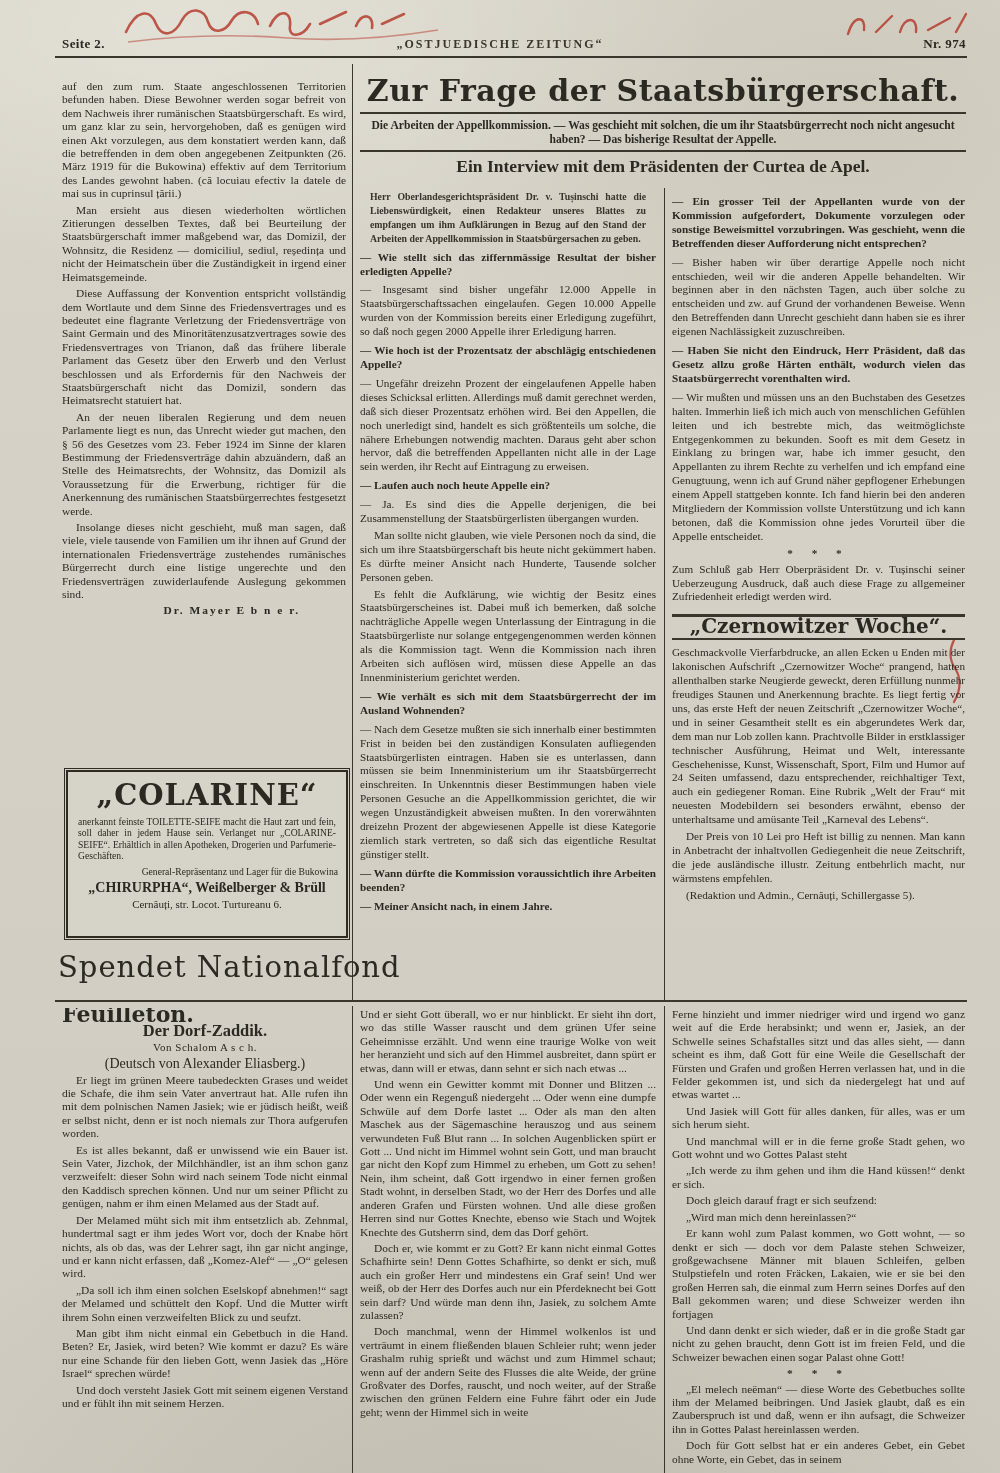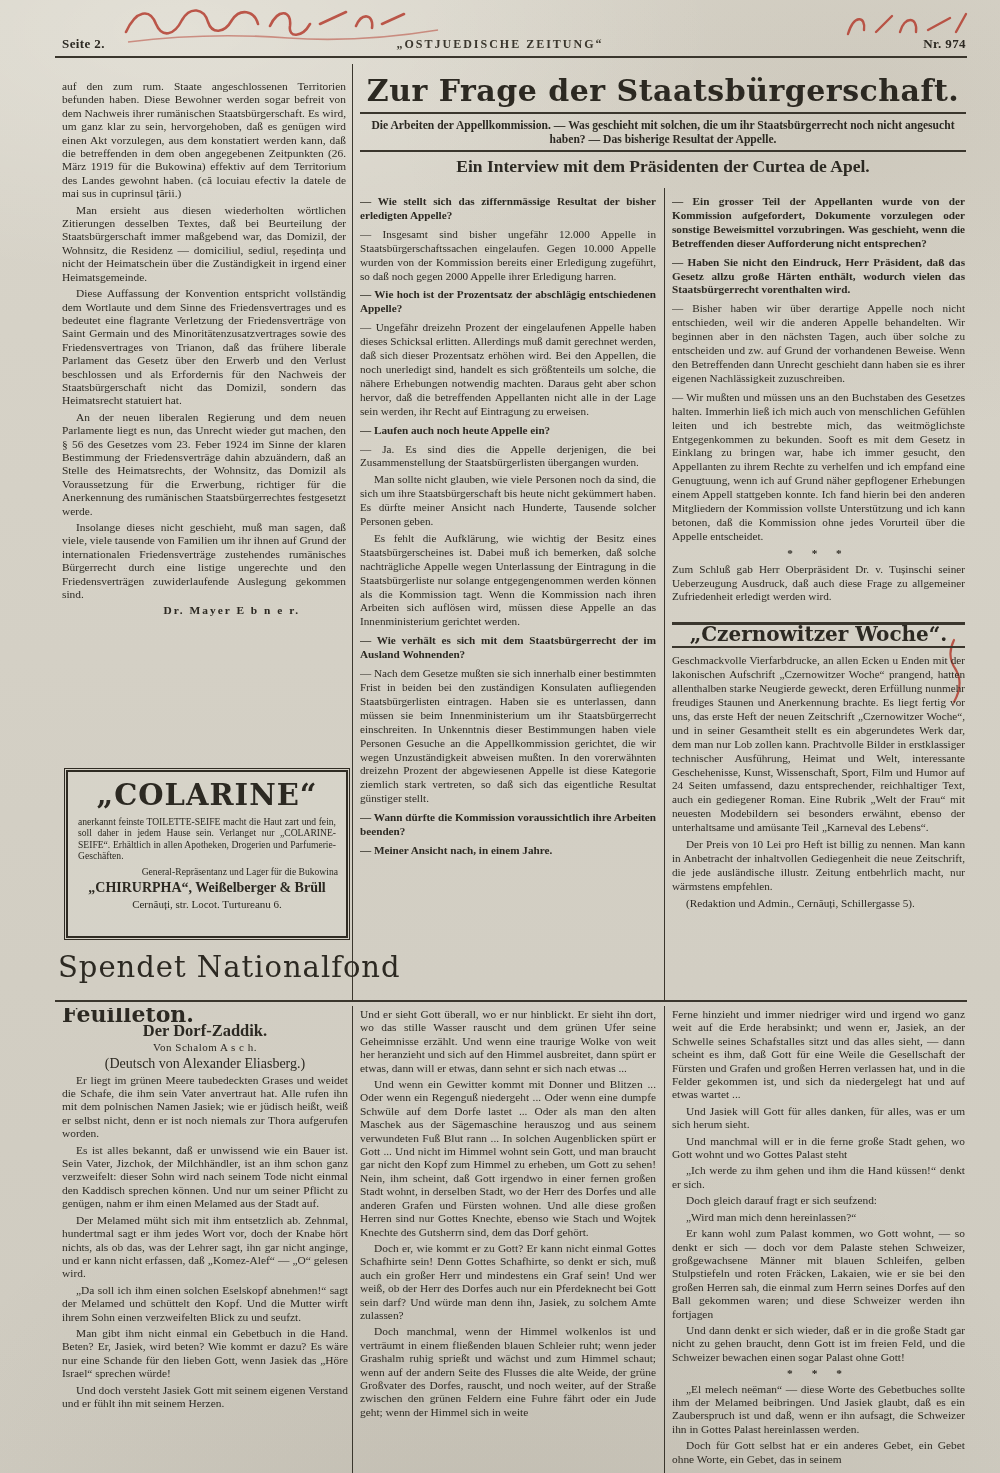--- a/index.html
+++ b/index.html
@@ -28,21 +28,21 @@
   .b11{font-size:11.4px;line-height:13.4px;}
   .intro{font-size:9.8px;line-height:11.6px;padding:0 10px;text-indent:0 !important;font-weight:bold;color:#38342c;}
   .stars{text-align:center;letter-spacing:8px;font-weight:bold;text-indent:0 !important;margin:2px 0 !important;}
   .sig{text-align:right;padding-right:46px;font-weight:bold;letter-spacing:2px;margin-top:10px;text-indent:0 !important;}
   
   .headline{font-family:"DejaVu Serif",serif;font-weight:bold;font-size:30px;line-height:34px;text-align:center;letter-spacing:.5px;margin:0;}
   .subhead{font-weight:bold;font-size:11.6px;line-height:13.5px;text-align:center;margin:5px 4px 3px;}
   .ivhead{font-weight:bold;font-size:17.5px;line-height:20px;text-align:center;margin:4px 0 0;}
   .inrule{height:2px;background:#3a362d;margin:4px 0;}
   
-  .czern-hd{border-top:3px solid #3a362d;border-bottom:2px solid #3a362d;margin:18px 0 6px;padding:3px 0 4px;
+  .czern-hd{border-top:3px solid #3a362d;border-bottom:2px solid #3a362d;margin:10px 0 6px;padding:3px 0 4px;
             text-align:center;font-weight:bold;font-size:20px;font-family:"DejaVu Serif",serif;}
   
   .adbox{position:absolute;border:2px solid #2f2b23;box-shadow:0 0 0 1px #d5d1c6,0 0 0 2px #2f2b23;
          padding:6px 8px;text-align:center;background:rgba(222,218,208,.35);}
   .ad-title{font-family:"DejaVu Serif",serif;font-weight:bold;font-size:29px;letter-spacing:1px;margin:0 0 4px;}
   .ad-body{font-size:9.6px;line-height:11.4px;text-align:justify;margin:0 2px 4px;}
   .ad-rep{font-size:9.6px;line-height:11.4px;margin:0 0 3px;text-align:right;}
   .ad-firm{font-weight:bold;font-size:14px;margin:0 0 2px;}
   .ad-addr{font-size:11px;margin:0;}
   .natfond{font-family:"DejaVu Serif",serif;font-weight:normal;font-size:29px;letter-spacing:1px;white-space:nowrap;}
@@ -101,38 +101,39 @@
 
   <div class="abs" style="left:360px;top:74px;width:606px;">
     <h1 class="headline">Zur Frage der Staatsbürgerschaft.</h1>
     <div class="inrule"></div>
     <p class="subhead">Die Arbeiten der Appellkommission. — Was geschieht mit solchen, die um ihr Staatsbürgerrecht noch nicht angesucht haben? — Das bisherige Resultat der Appelle.</p>
     <div class="inrule"></div>
     <p class="ivhead">Ein Interview mit dem Präsidenten der Curtea de Apel.</p>
   </div>
 
   <div class="col b10" style="left:360px;top:190px;width:296px;height:802px;">
+    <p class="intro">Herr Oberlandesgerichtspräsident Dr. v. Tușinschi hatte die Liebenswürdigkeit, einen Redakteur unseres Blattes zu empfangen um ihm Aufklärungen in Bezug auf den Stand der Arbeiten der Appellkommission in Staatsbürgersachen zu geben.</p>
     <p class="qa q">— Wie stellt sich das ziffernmässige Resultat der bisher erledigten Appelle?</p>
     <p class="qa">— Insgesamt sind bisher ungefähr 12.000 Appelle in Staatsbürgerschaftssachen eingelaufen. Gegen 10.000 Appelle wurden von der Kommission bereits einer Erledigung zugeführt, so daß noch gegen 2000 Appelle ihrer Erledigung harren.</p>
     <p class="qa q">— Wie hoch ist der Prozentsatz der abschlägig entschiedenen Appelle?</p>
     <p class="qa">— Ungefähr dreizehn Prozent der eingelaufenen Appelle haben dieses Schicksal erlitten. Allerdings muß damit gerechnet werden, daß sich dieser Prozentsatz erhöhen wird. Bei den Appellen, die noch unerledigt sind, handelt es sich größtenteils um solche, die nähere Erhebungen notwendig machten. Daraus geht aber schon hervor, daß die betreffenden Appellanten nicht alle in der Lage sein werden, ihr Recht auf Eintragung zu erweisen.</p>
     <p class="qa q">— Laufen auch noch heute Appelle ein?</p>
     <p class="qa">— Ja. Es sind dies die Appelle derjenigen, die bei Zusammenstellung der Staatsbürgerlisten übergangen wurden.</p>
     <p>Man sollte nicht glauben, wie viele Personen noch da sind, die sich um ihre Staatsbürgerschaft bis heute nicht gekümmert haben. Es dürfte meiner Ansicht nach Hunderte, Tausende solcher Personen geben.</p>
     <p>Es fehlt die Aufklärung, wie wichtig der Besitz eines Staatsbürgerscheines ist. Dabei muß ich bemerken, daß solche nachträgliche Appelle wegen Unterlassung der Eintragung in die Staatsbürgerliste nur solange entgegengenommen werden können als die Kommission tagt. Wenn die Kommission nach ihren Arbeiten sich auflösen wird, müssen diese Appelle an das Innenministerium gerichtet werden.</p>
     <p class="qa q">— Wie verhält es sich mit dem Staatsbürgerrecht der im Ausland Wohnenden?</p>
     <p class="qa">— Nach dem Gesetze mußten sie sich innerhalb einer bestimmten Frist in beiden bei den zuständigen Konsulaten aufliegenden Staatsbürgerlisten eintragen. Haben sie es unterlassen, dann müssen sie beim Innenministerium um ihr Staatsbürgerrecht einschreiten. In Unkenntnis dieser Bestimmungen haben viele Personen Gesuche an die Appellkommission gerichtet, die wir wegen Unzuständigkeit abweisen mußten. In den vorerwähnten dreizehn Prozent der abgewiesenen Appelle ist diese Kategorie ziemlich stark vertreten, so daß sich das eigentliche Resultat günstiger stellt.</p>
     <p class="qa q">— Wann dürfte die Kommission voraussichtlich ihre Arbeiten beenden?</p>
     <p class="qa q">— Meiner Ansicht nach, in einem Jahre.</p>
   </div>
 
   <div class="col b10" style="left:672px;top:190px;width:293px;height:802px;">
     <p class="qa q">— Ein grosser Teil der Appellanten wurde von der Kommission aufgefordert, Dokumente vorzulegen oder sonstige Beweismittel vorzubringen. Was geschieht, wenn die Betreffenden dieser Aufforderung nicht entsprechen?</p>
+    <p class="qa">— Bisher haben wir über derartige Appelle noch nicht entschieden, weil wir die anderen Appelle behandelten. Wir beginnen aber in den nächsten Tagen, auch über solche zu entscheiden und zw. auf Grund der vorhandenen Beweise. Wenn den Betreffenden dann Unrecht geschieht dann haben sie es ihrer eigenen Nachlässigkeit zuzuschreiben.</p>
     <p class="qa q">— Haben Sie nicht den Eindruck, Herr Präsident, daß das Gesetz allzu große Härten enthält, wodurch vielen das Staatsbürgerrecht vorenthalten wird.</p>
-    <p class="qa">— Bisher haben wir über derartige Appelle noch nicht entschieden, weil wir die anderen Appelle behandelten. Wir beginnen aber in den nächsten Tagen, auch über solche zu entscheiden und zw. auf Grund der vorhandenen Beweise. Wenn den Betreffenden dann Unrecht geschieht dann haben sie es ihrer eigenen Nachlässigkeit zuzuschreiben.</p>
     <p class="qa">— Wir mußten und müssen uns an den Buchstaben des Gesetzes halten. Immerhin ließ ich mich auch von menschlichen Gefühlen leiten und ich bestrebte mich, das weitmöglichste Entgegenkommen zu bekunden. Sooft es mit dem Gesetz in Einklang zu bringen war, habe ich immer gesucht, den Appellanten zu ihrem Rechte zu verhelfen und ich empfand eine Genugtuung, wenn ich auf Grund näher gepflogener Erhebungen einem Appell stattgeben konnte. Ich fand hierin bei den anderen Mitgliedern der Kommission vollste Unterstützung und ich kann betonen, daß die Kommission ohne jedes Vorurteil über die Appelle entscheidet.</p>
     <p class="stars">* * *</p>
     <p class="cont">Zum Schluß gab Herr Oberpräsident Dr. v. Tușinschi seiner Ueberzeugung Ausdruck, daß auch diese Frage zu allgemeiner Zufriedenheit erledigt werden wird.</p>
 
     <div class="czern-hd">„Czernowitzer Woche“.</div>
     <p class="cont">Geschmackvolle Vierfarbdrucke, an allen Ecken u Enden mit der lakonischen Aufschrift „Czernowitzer Woche“ prangend, hatten allenthalben starke Neugierde geweckt, deren Erfüllung nunmehr freudiges Staunen und Anerkennung brachte. Es liegt fertig vor uns, das erste Heft der neuen Zeitschrift „Czernowitzer Woche“, und in seiner Gesamtheit stellt es ein abgerundetes Werk dar, dem man nur Lob zollen kann. Prachtvolle Bilder in erstklassiger technischer Ausführung, Heimat und Welt, interessante Geschehenisse, Kunst, Wissenschaft, Sport, Film und Humor auf 24 Seiten umfassend, dazu entsprechender, reichhaltiger Text, auch ein gediegener Roman. Eine Rubrik „Welt der Frau“ mit neuesten Modebildern sei besonders erwähnt, ebenso der unterhaltsame und amüsante Teil „Karneval des Lebens“.</p>
     <p>Der Preis von 10 Lei pro Heft ist billig zu nennen. Man kann in Anbetracht der inhaltvollen Gediegenheit die neue Zeitschrift, die jede ausländische illustr. Zeitung entbehrlich macht, nur wärmstens empfehlen.</p>
     <p>(Redaktion und Admin., Cernăuți, Schillergasse 5).</p>
   </div>
 

